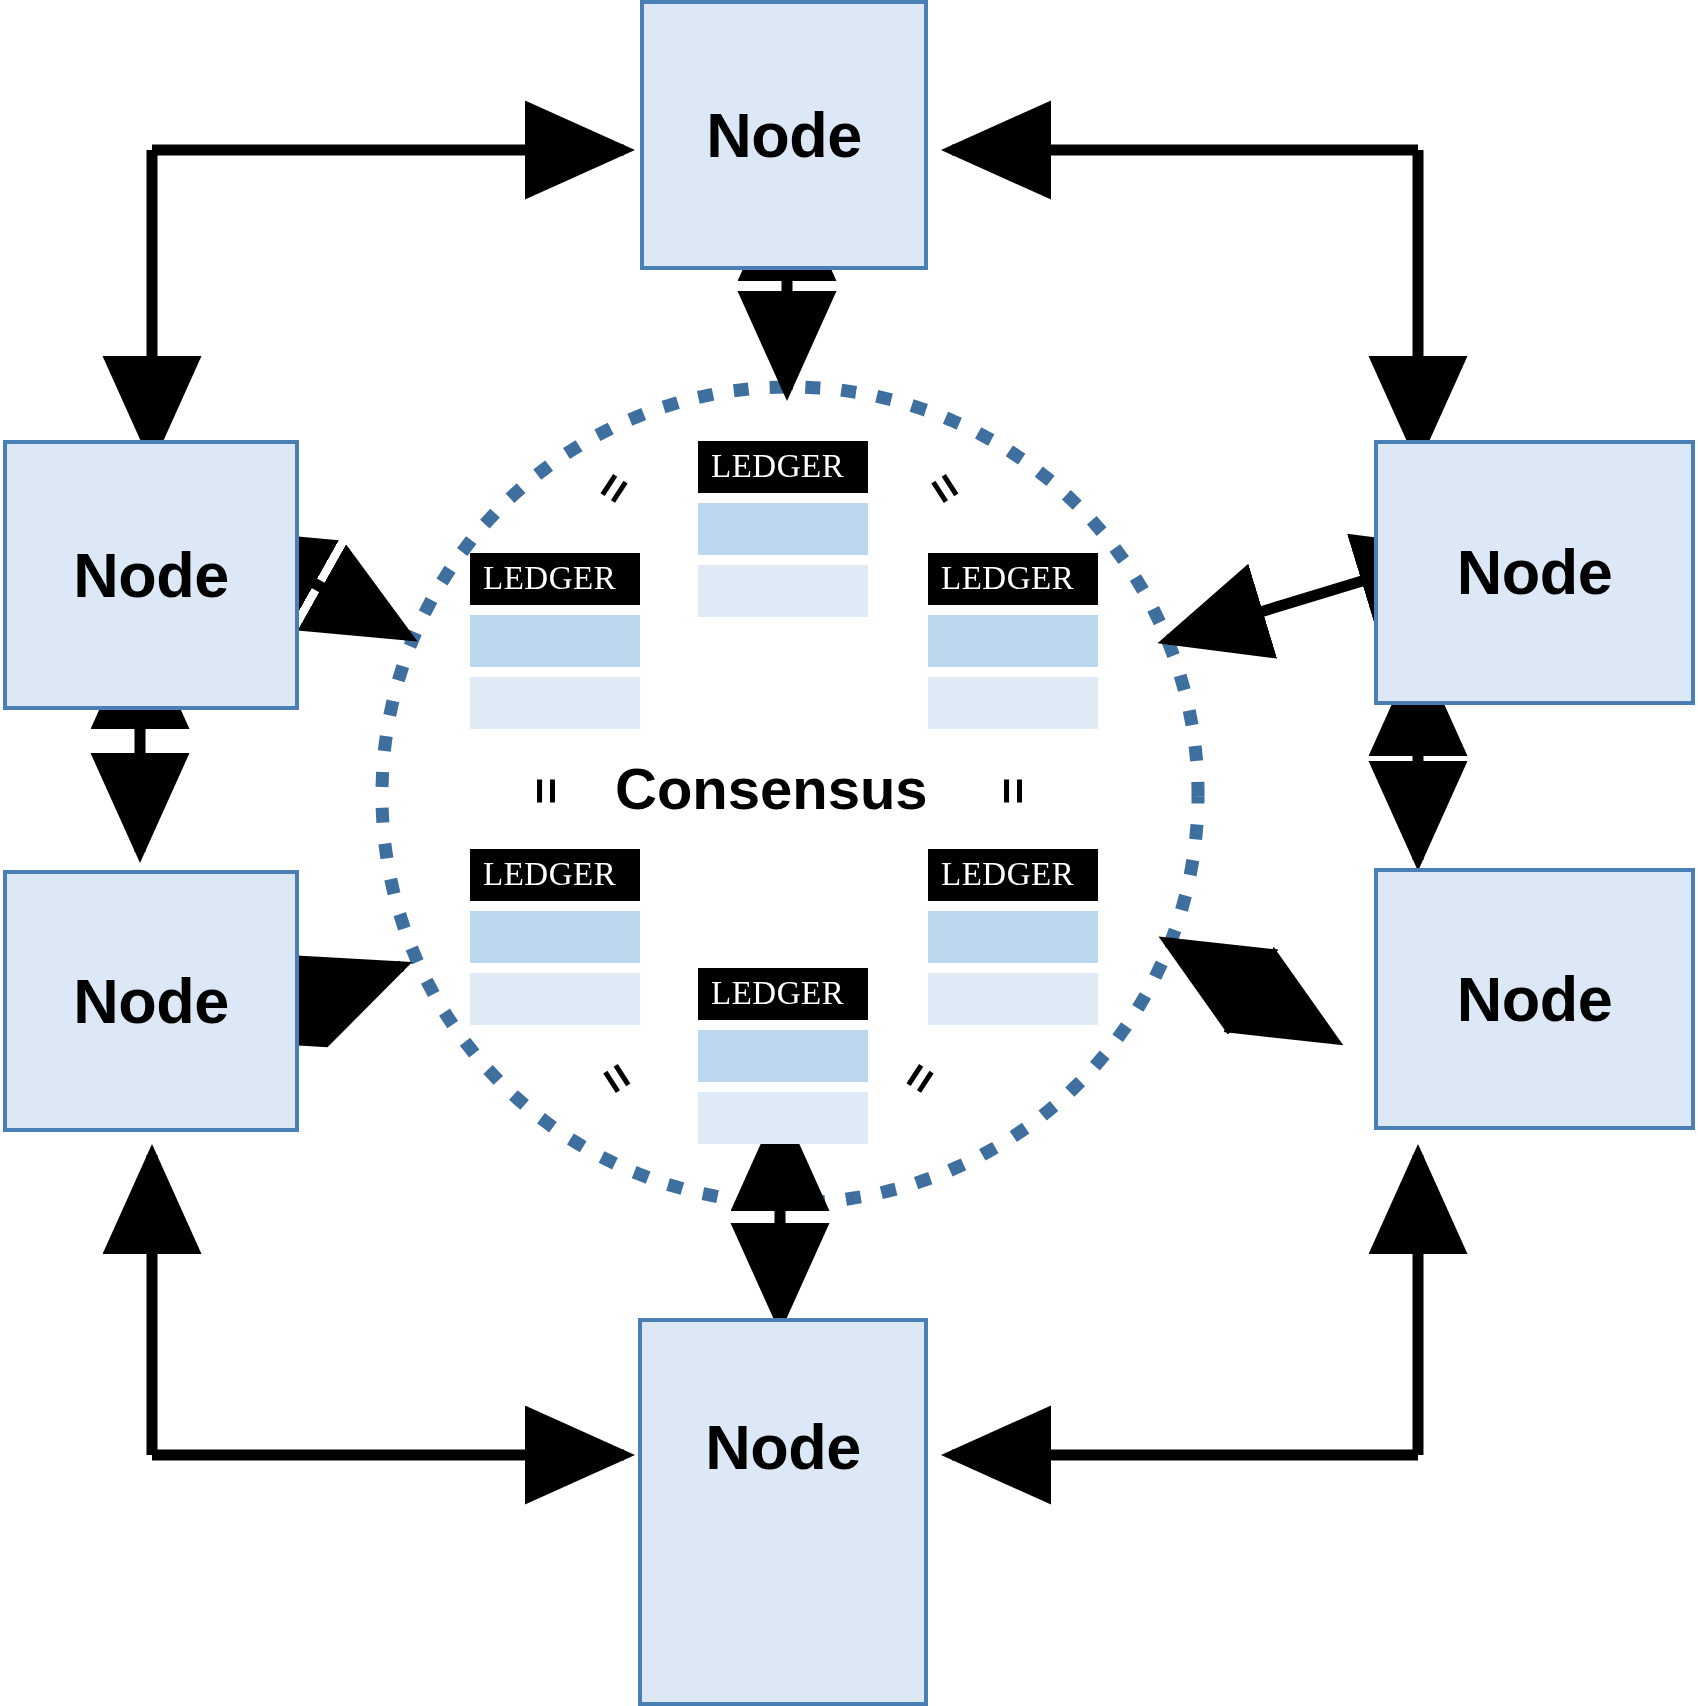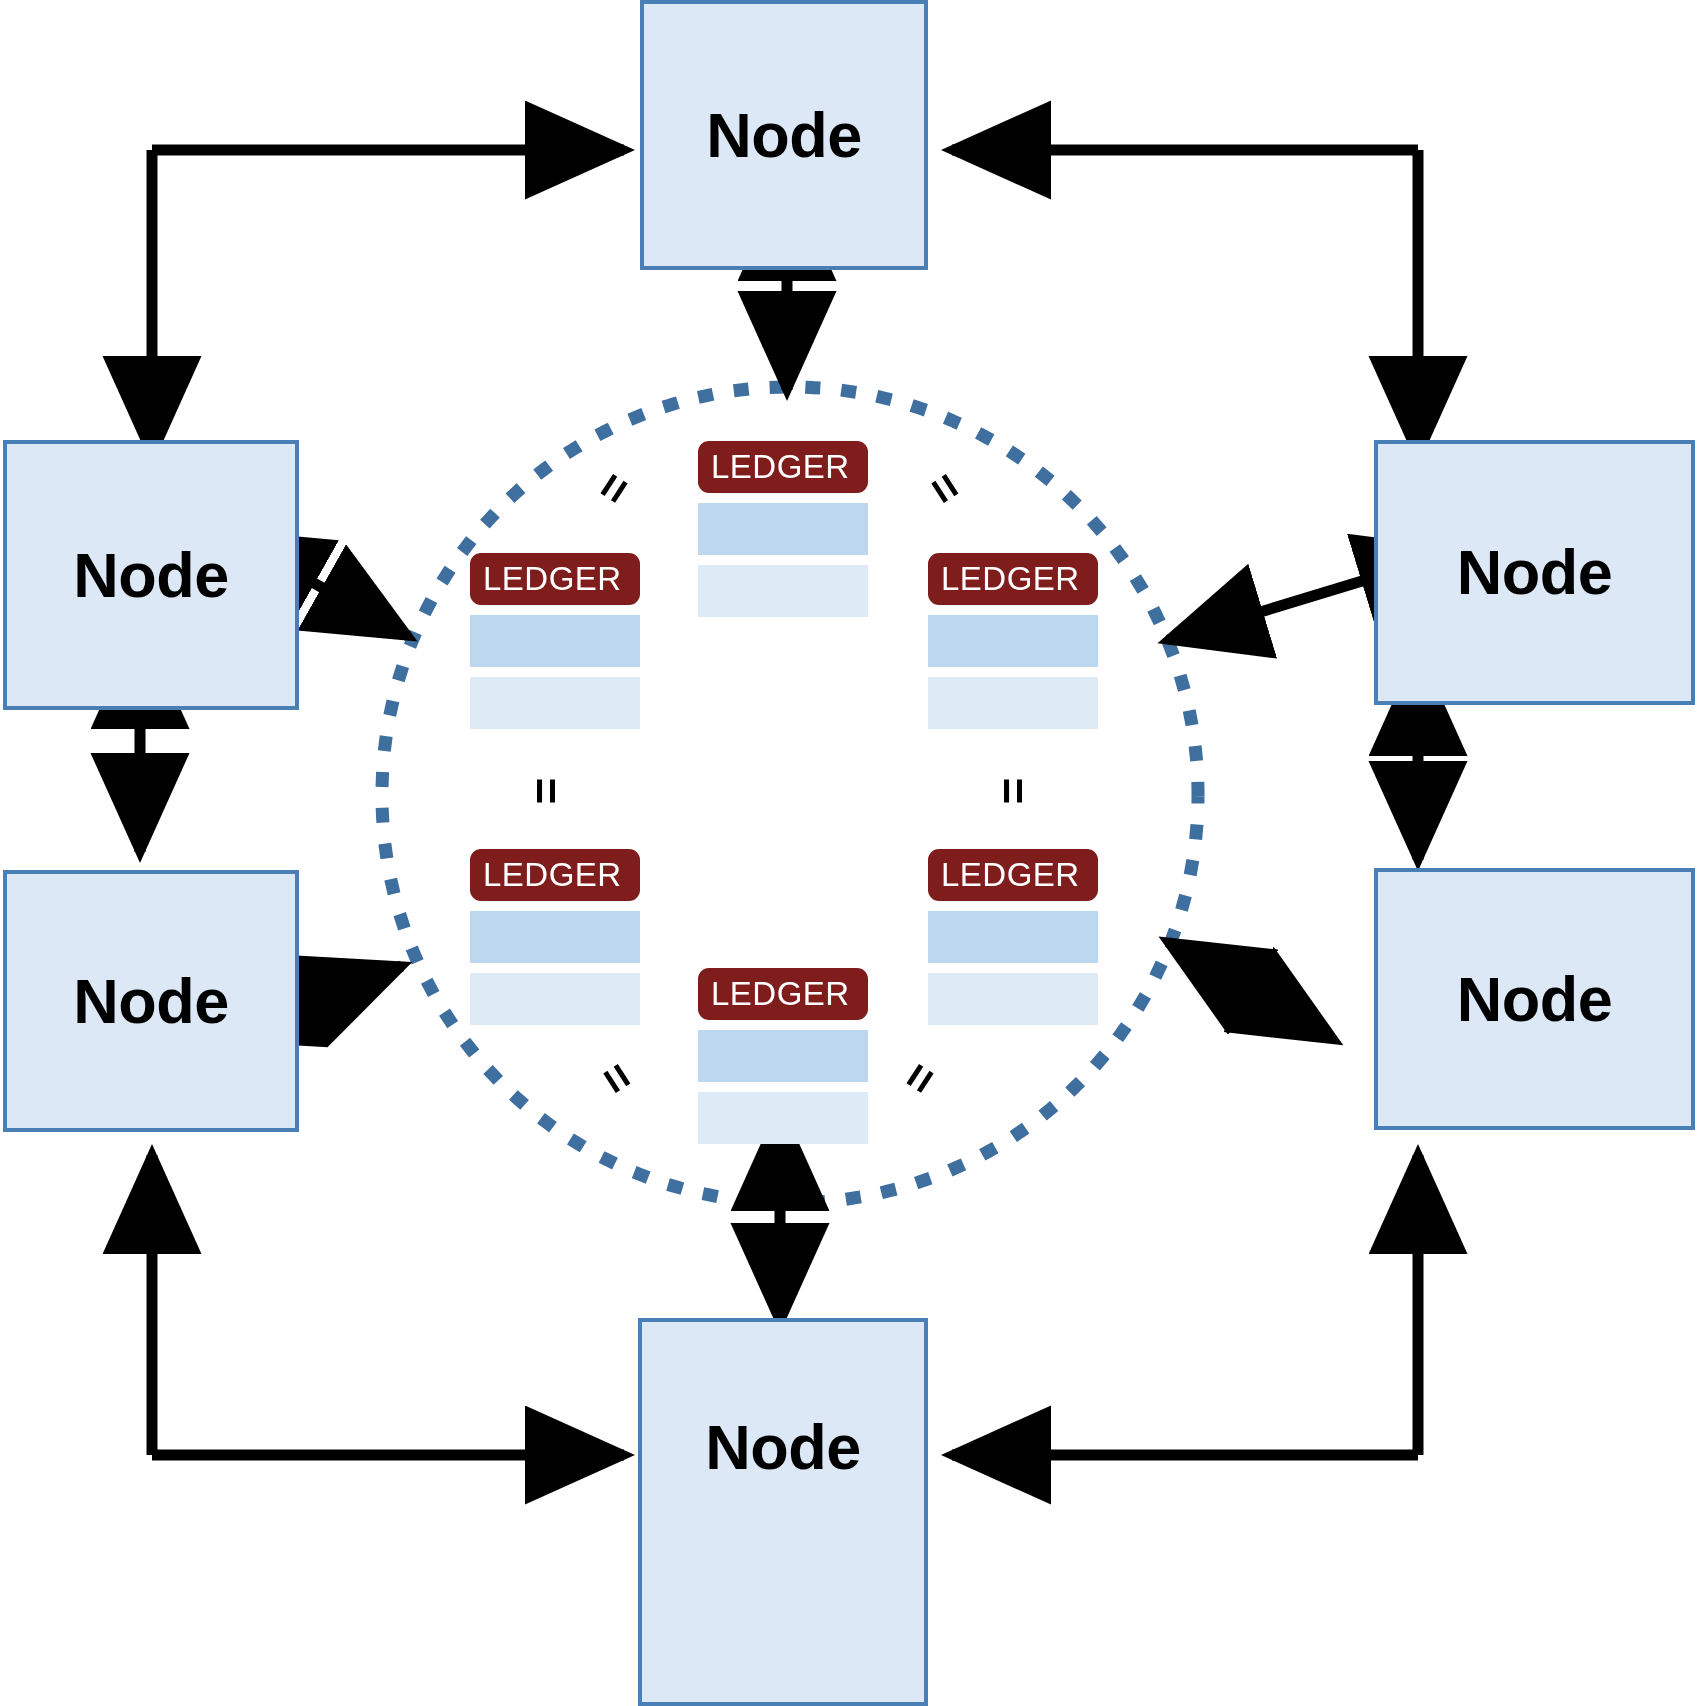--- a/index.html
+++ b/index.html
@@ -28,31 +28,30 @@
     color:#000000;
     letter-spacing:-0.5px;
     line-height:1;
     text-align:center;
   }
   .ledger{
     position:absolute;
     width:170px;
   }
   .ledger .hdr{
-    background:#7f1d1d;
+    background:#000000;
     color:#ffffff;
-    font-family:Liberation Sans, sans-serif;
+    font-family:Liberation Serif, serif;
     font-weight:400;
     font-size:33px;
     line-height:1;
     padding:9px 0 11px 13px;
     box-sizing:border-box;
     height:52px;
     letter-spacing:0.5px;
-    border-radius:11px;
   }
   .ledger .row1{
     background:#bdd7ee;
     height:52px;
     margin-top:10px;
   }
   .ledger .row2{
     background:#deebf7;
     height:52px;
     margin-top:10px;
@@ -186,20 +185,21 @@
     <div class="row1"></div>
     <div class="row2"></div>
   </div>
 
   <div class="ledger" style="left:698px; top:968px;">
     <div class="hdr">LEDGER</div>
     <div class="row1"></div>
     <div class="row2"></div>
   </div>
 
+  <div class="consensus" style="left:615px; top:760px;">Consensus</div>
 
   <div class="eqmark eq-rot" style="left:600px; top:465px;">=</div>
 
   <div class="eqmark eq-rotr" style="left:932px; top:465px;">=</div>
 
   <div class="eqmark eq-up" style="left:533px; top:768px;">=</div>
 
   <div class="eqmark eq-up" style="left:1000px; top:768px;">=</div>
 
   <div class="eqmark eq-rotr" style="left:604px; top:1055px;">=</div>

